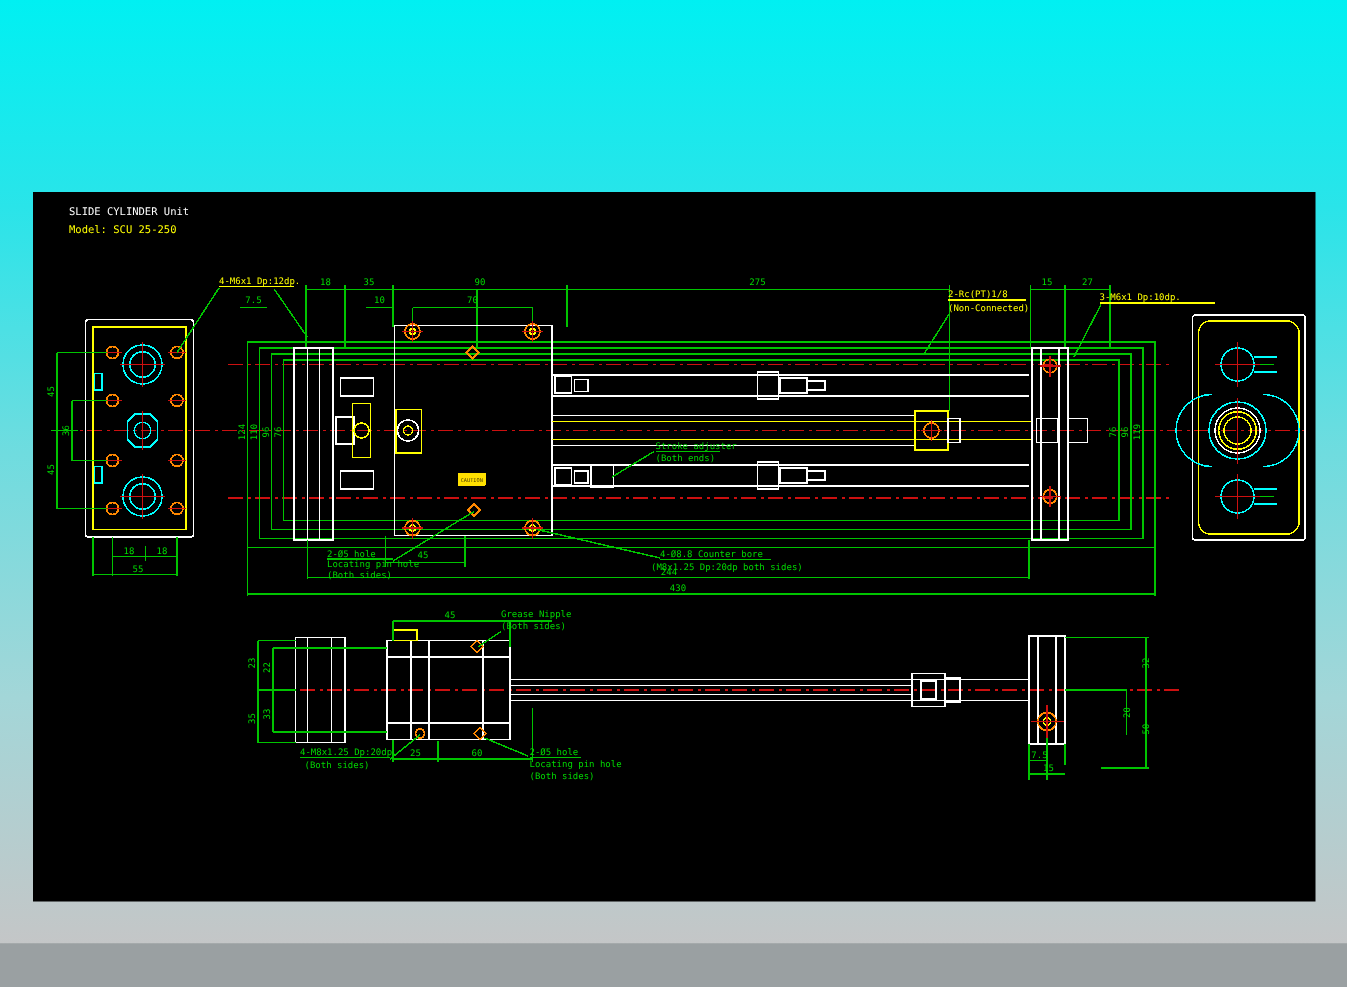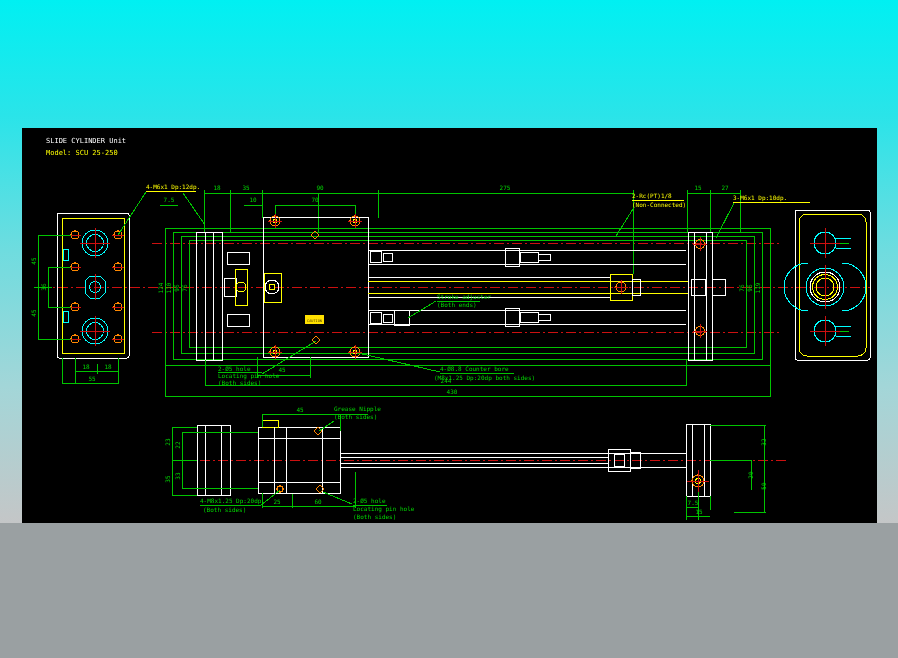--- a/index.html
+++ b/index.html
@@ -1,16 +1,16 @@
 <!DOCTYPE html>
 <html><head>
 <meta charset="utf-8">
 <style>
   html,body{margin:0;padding:0;background:#9aa0a2;}
-  .page{position:relative;width:898px;height:523px;overflow:hidden;
+  .page{position:relative;width:898px;height:629px;overflow:hidden;
         background:linear-gradient(180deg,#00f0f2 0%,#2ae4e9 22%,#6fdcdf 48%,#a3d6d8 74%,#c4c6c7 100%);
         font-family:"DejaVu Sans Mono",monospace;}
   .canvas{position:absolute;left:22px;top:128px;width:855px;height:473px;background:#000;}
   svg{position:absolute;left:0;top:0;shape-rendering:crispEdges;}
   .g{stroke:#00c400;stroke-width:1;fill:none;}
   .w{stroke:#ffffff;stroke-width:1;fill:none;}
   .y{stroke:#ffff00;stroke-width:1;fill:none;}
   .c{stroke:#00ffff;stroke-width:1;fill:none;}
   .o{stroke:#ff8800;stroke-width:1.2;fill:none;}
   .r{stroke:#cc1010;stroke-width:1;fill:none;stroke-dasharray:10 3 2 3;}

